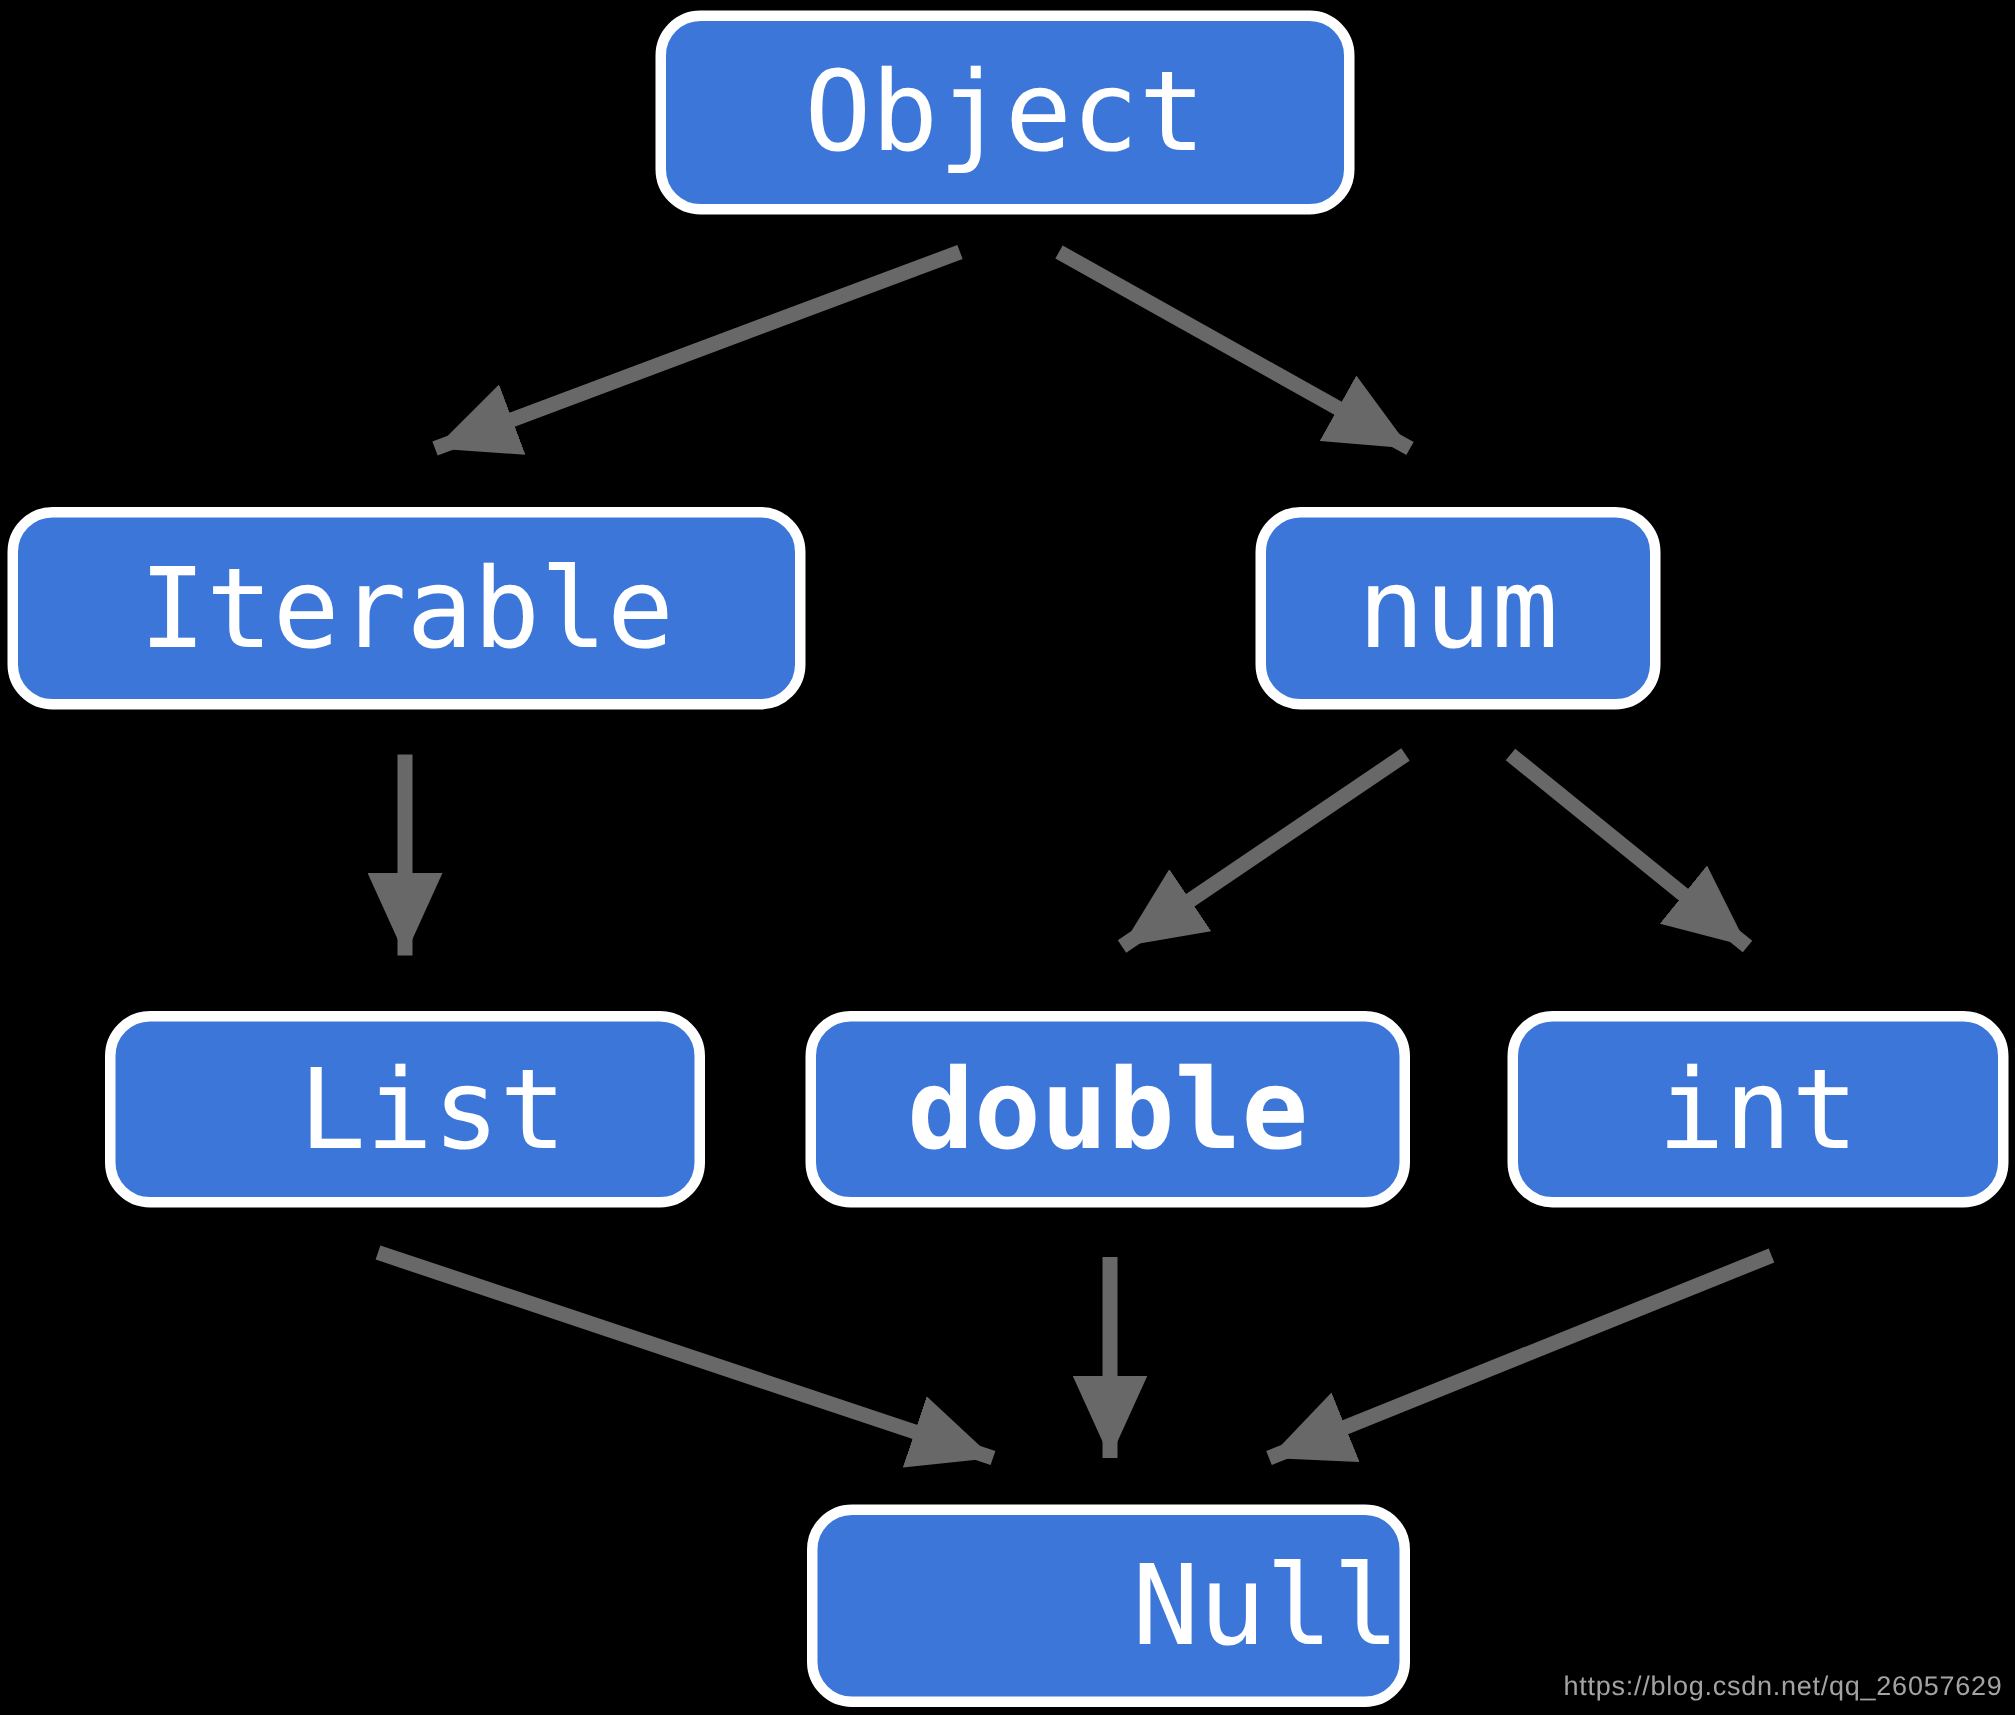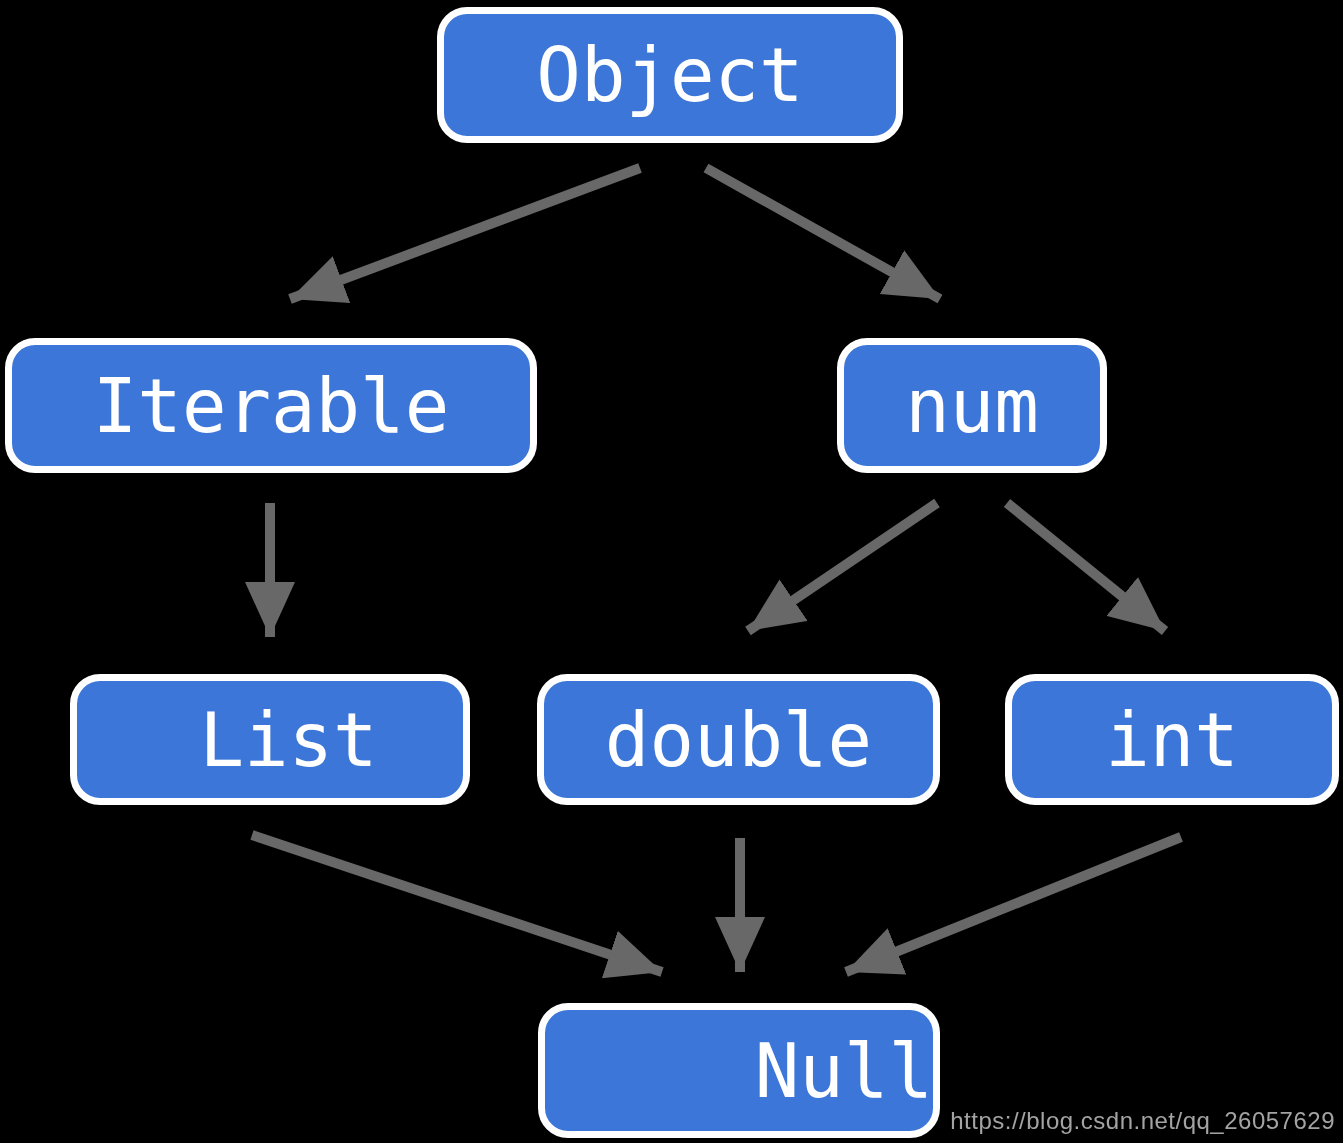--- a/index.html
+++ b/index.html
@@ -41,30 +41,30 @@
     justify-content: center;
     color: var(--node-text, #ffffff);
     font-size: 74px;
     line-height: 1;
     white-space: nowrap;
   }
   .node-object   { left: 437px;  top: 7px;    width: 466px; height: 136px; }
   .node-iterable { left: 5px;    top: 338px;  width: 532px; height: 135px; justify-content: center; }
   .node-num      { left: 837px;  top: 338px;  width: 270px; height: 135px; }
   .node-list     { left: 70px;   top: 674px;  width: 400px; height: 131px; padding-left: 37px; }
-  .node-double   { left: 537px;  top: 674px;  width: 403px; height: 131px; }
+  .node-double   { left: 537px;  top: 674px;  width: 403px; height: 131px; font-weight: bold; }
   .node-int      { left: 1005px; top: 674px;  width: 334px; height: 131px; }
   .node-null     { left: 538px;  top: 1003px; width: 402px; height: 135px; justify-content: flex-end; }
   .watermark {
     position: absolute;
     right: 8px;
     bottom: 8px;
     color: #a3a3a3;
     font-family: "Liberation Sans", sans-serif;
-    font-size: 24px;
+    font-size: 18px;
     letter-spacing: 0.5px;
   }
 </style>
 </head>
 <body>
 
 <div class="canvas">
 
   <svg class="edges" viewBox="0 0 1343 1143" xmlns="http://www.w3.org/2000/svg">
     <defs>

